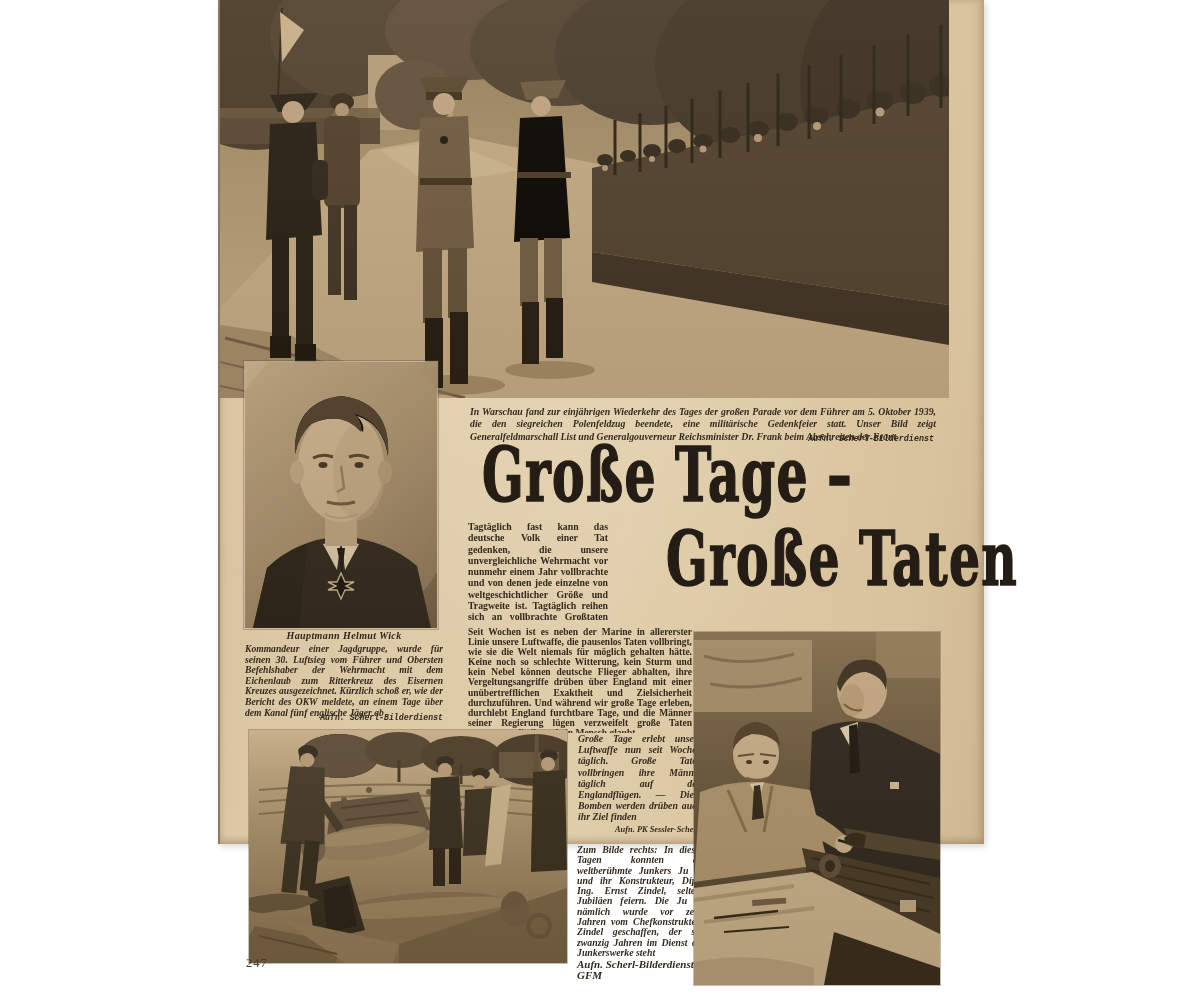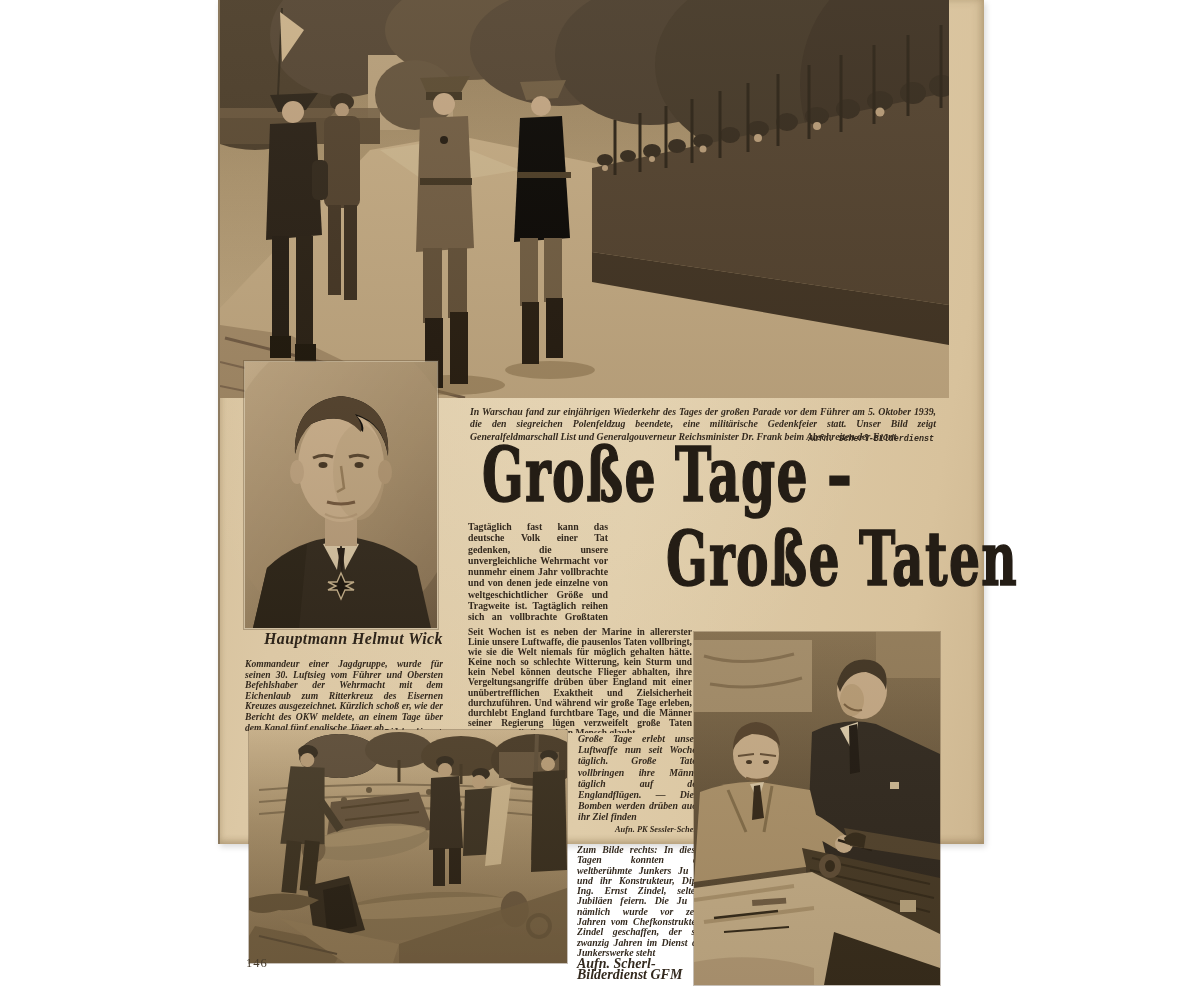--- a/index.html
+++ b/index.html
@@ -19,29 +19,29 @@
   .caption-top{left:250px;top:406px;width:466px;height:40px;font-size:9.8px;line-height:12.4px;font-style:italic;}
   .caption-top .credit{position:absolute;right:2px;bottom:1px;font-size:8.4px;font-style:italic;}
   .headline{position:absolute;color:#241d15;font-family:"DejaVu Serif", serif;font-weight:bold;
         font-size:74px;line-height:74px;white-space:nowrap;letter-spacing:2px;
         -webkit-text-stroke:1.6px #241d15;transform:scaleX(.66);transform-origin:left top;}
   .hl1{left:262px;top:438px;}
   .hl2{left:446px;top:522px;}
   .para1{left:248px;top:521px;width:140px;height:102px;font-size:9.8px;line-height:11.3px;overflow:hidden;}
   .para2{left:248px;top:627px;width:224px;height:106px;font-size:9.5px;line-height:10.1px;overflow:hidden;}
   .portrait-cap{left:25px;top:630px;width:198px;}
-  .portrait-title{text-align:right;font-size:16px;letter-spacing:.4px;color:#2e251b;
-        font-weight:bold;font-style:italic;margin-bottom:11px;}
+  .portrait-title{text-align:center;font-size:10px;letter-spacing:.4px;color:#2e251b;
+        font-weight:bold;font-style:italic;margin-bottom:3px;}
   .portrait-body{position:relative;font-size:9.6px;line-height:10.6px;height:82px;
         font-style:italic;text-align:justify;}
   .portrait-body .credit{position:absolute;right:0;bottom:2px;font-size:8.2px;}
   .cap-bombs{left:358px;top:733px;width:124px;font-size:9.8px;line-height:11.2px;font-style:italic;}
   .cap-bombs .credit-line{text-align:right;font-size:8.4px;padding-right:3px;margin-top:1px;}
   .note{left:357px;top:845px;width:128px;font-size:9.8px;line-height:10.3px;font-style:italic;}
-  .note .credit-line{text-align:left;font-size:14px;margin-top:1px;}
+  .note .credit-line{text-align:left;font-size:11px;margin-top:1px;}
   .page-number{position:absolute;left:26px;top:956px;font-size:12.5px;color:#453a2b;letter-spacing:1px;}
   .photo-top{left:0;top:0;width:729px;height:398px;box-shadow:none;}
   .photo-portrait{left:25px;top:362px;width:192px;height:266px;z-index:2;
         box-shadow:0 0 0 1px rgba(240,228,200,.5), 0 0 0 2px rgba(92,72,48,.35);}
   .photo-bombs{left:29px;top:730px;width:318px;height:233px;}
   .photo-model{left:474px;top:632px;width:246px;height:353px;}
   .credit{white-space:nowrap;font-family:Liberation Mono, monospace;}
 </style>
 </head>
 <body>
@@ -412,16 +412,16 @@
         <path d="M0 256 L118 240 L246 302 L246 353 L0 353 Z" fill="#c2ac87"></path>
         <path d="M0 268 L100 254 M10 290 L120 276" stroke="#a68f6a" stroke-width="4" fill="none"></path>
         <line x1="20" y1="286" x2="84" y2="279" stroke="#2b2214" stroke-width="2.5"></line>
         <line x1="30" y1="300" x2="95" y2="295" stroke="#2b2214" stroke-width="2"></line>
         <rect x="58" y="268" width="34" height="6" fill="#6b5840" transform="rotate(-4 58 268)"></rect>
         <path d="M140 300 L246 336 L246 353 L130 353 Z" fill="#2e2517"></path>
         <path d="M0 330 Q60 318 120 336 L120 353 L0 353 Z" fill="#ab9470" opacity=".8"></path>
       </svg>
     </div>
 
-    <div class="page-number">146</div>
+    <div class="page-number">247</div>
 
   </div>
 </div>
 
 </body></html>

